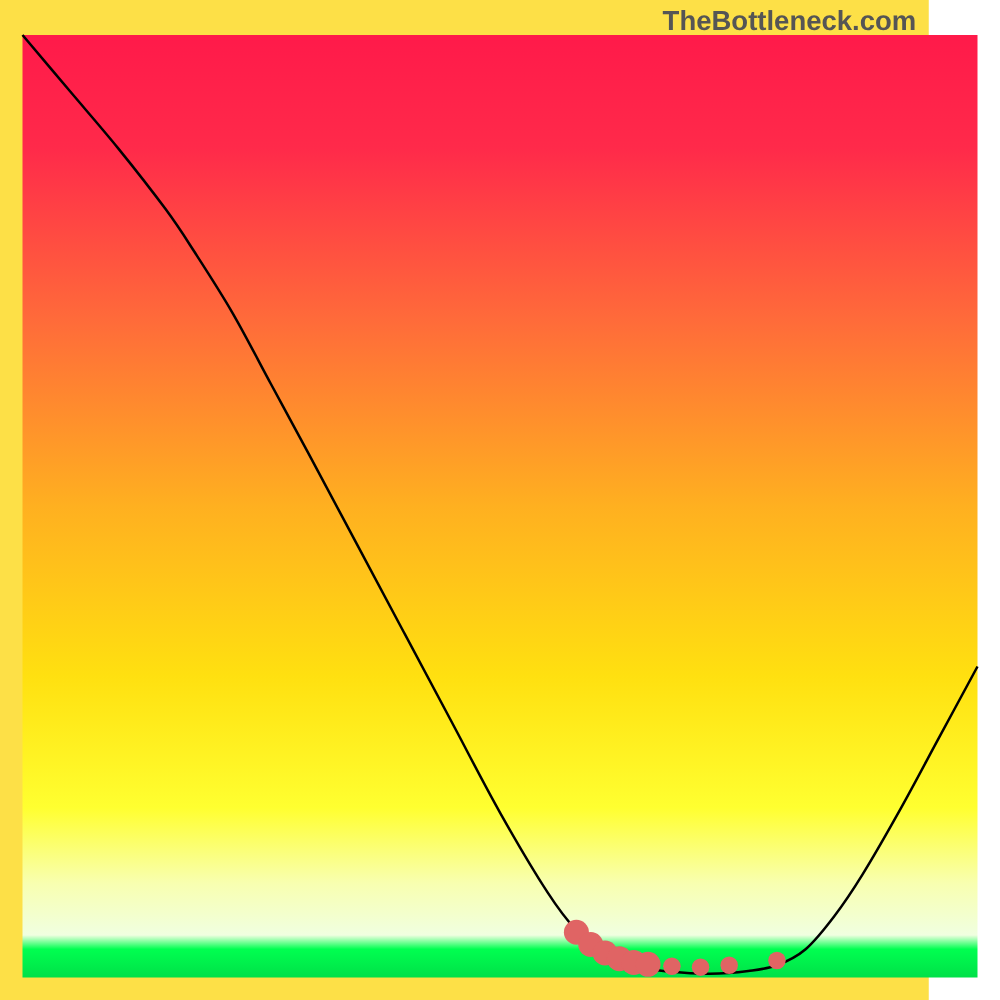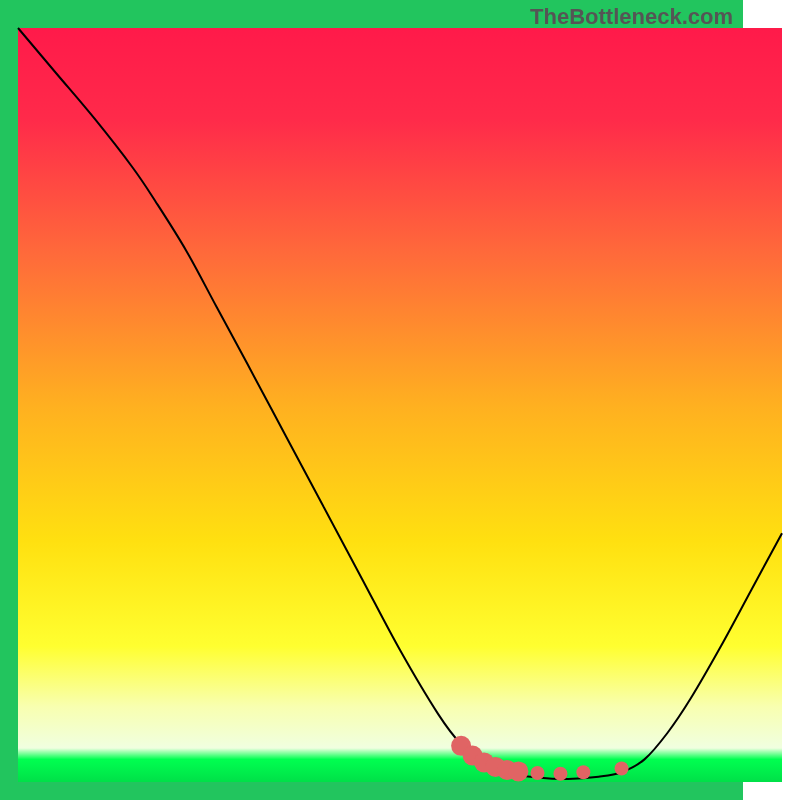--- a/index.html
+++ b/index.html
@@ -7,21 +7,21 @@
     padding: 0;
     width: 800px;
     height: 800px;
     overflow: hidden;
     font-family: Arial, sans-serif;
   }
   .chart-container {
     position: relative;
     width: 743px;
     height: 800px;
-    background: #22c55e;
+    background: #fde047;
   }
   .watermark {
     position: absolute;
     top: 4px;
     right: 10px;
     font-size: 22px;
     font-weight: bold;
     color: #555;
     font-family: Arial, sans-serif;
     z-index: 10;

